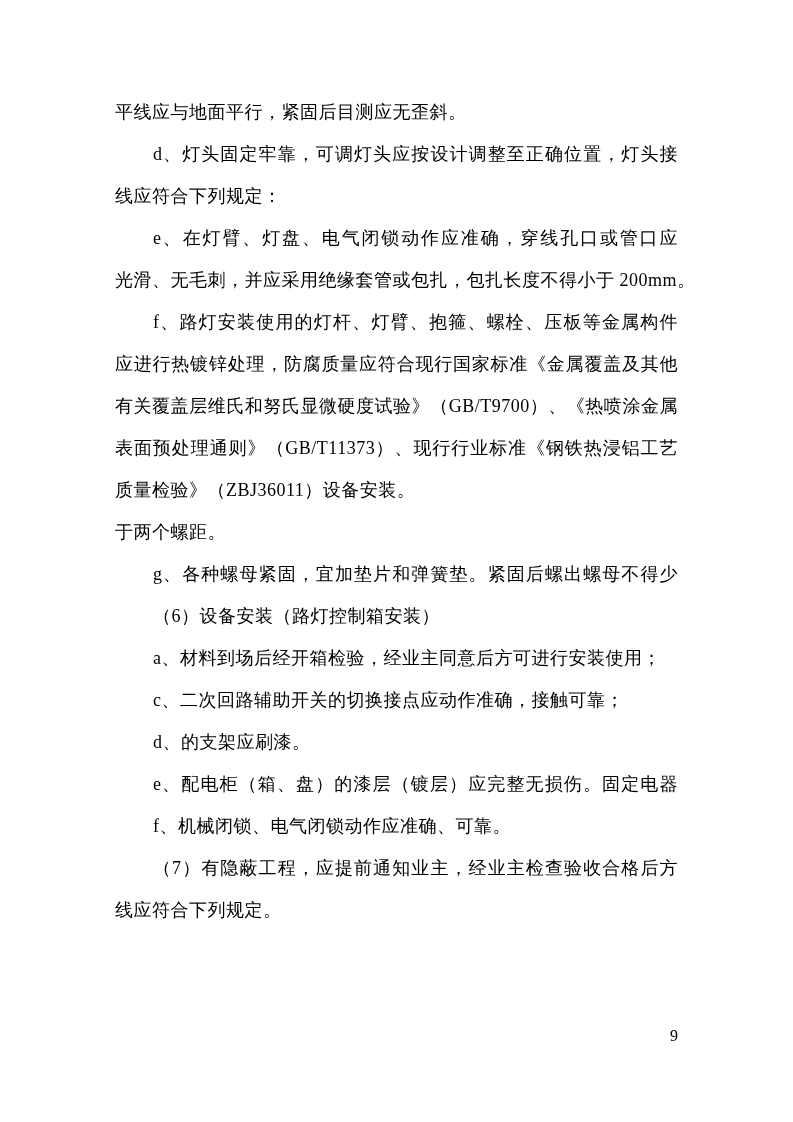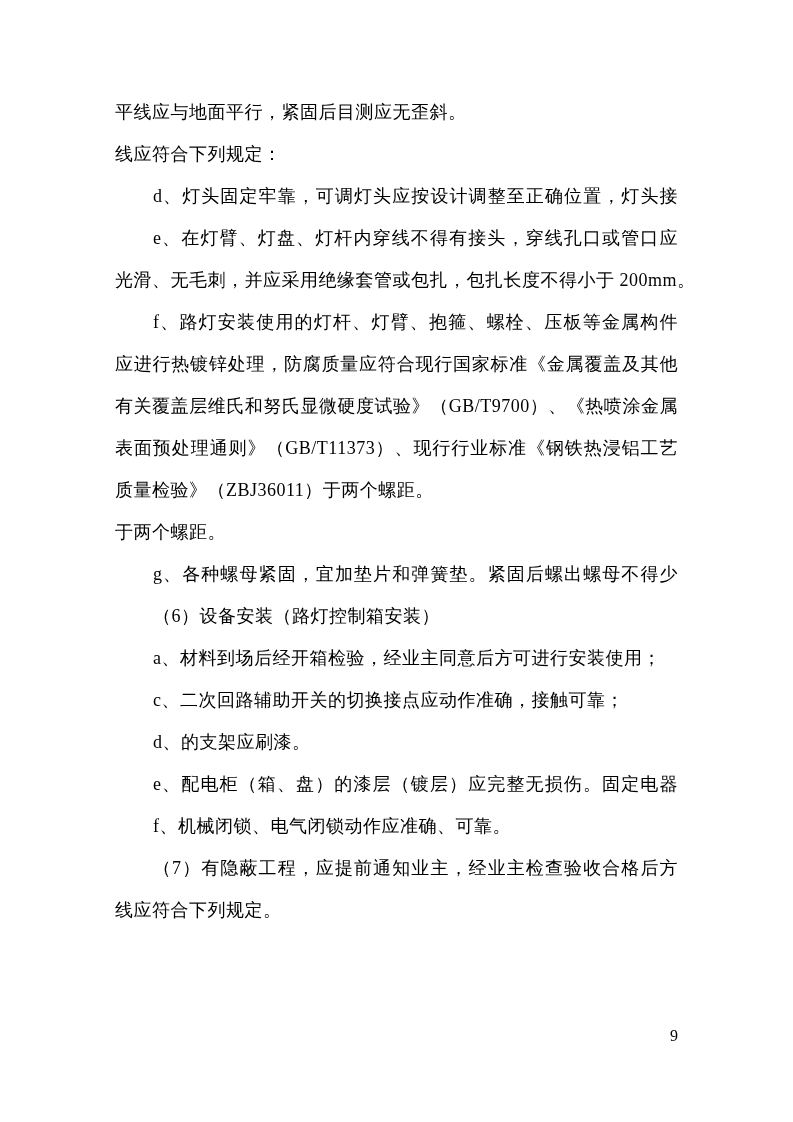--- a/index.html
+++ b/index.html
@@ -53,29 +53,29 @@
     font-size: 16px;
     line-height: 20px;
   }
 </style>
 </head>
 <body>
 
 <div class="page">
   <div class="content">
       <div class="line">平线应与地面平行，紧固后目测应无歪斜。</div>
+      <div class="line indent fill">d、灯头固定牢靠，可调灯头应按设计调整至正确位置，灯头接</div>
       <div class="line">线应符合下列规定：</div>
-      <div class="line indent fill">d、灯头固定牢靠，可调灯头应按设计调整至正确位置，灯头接</div>
-      <div class="line indent fill">e、在灯臂、灯盘、灯杆内穿线不得有接头，穿线孔口或管口应</div>
+      <div class="line indent fill">e、在灯臂、灯盘、电气闭锁动作应准确，穿线孔口或管口应</div>
       <div class="line">光滑、无毛刺，并应采用绝缘套管或包扎，包扎长度不得小于 200mm。</div>
       <div class="line indent fill">f、路灯安装使用的灯杆、灯臂、抱箍、螺栓、压板等金属构件</div>
       <div class="line fill">应进行热镀锌处理，防腐质量应符合现行国家标准《金属覆盖及其他</div>
       <div class="line fill">有关覆盖层维氏和努氏显微硬度试验》（GB/T9700）、《热喷涂金属件</div>
       <div class="line fill">表面预处理通则》（GB/T11373）、现行行业标准《钢铁热浸铝工艺及</div>
-      <div class="line">质量检验》（ZBJ36011）于两个螺距。</div>
+      <div class="line">质量检验》（ZBJ36011）设备安装。</div>
       <div class="line">于两个螺距。</div>
       <div class="line indent fill">g、各种螺母紧固，宜加垫片和弹簧垫。紧固后螺出螺母不得少</div>
       <div class="line indent">（6）设备安装（路灯控制箱安装）</div>
       <div class="line indent">a、材料到场后经开箱检验，经业主同意后方可进行安装使用；</div>
       <div class="line indent">c、二次回路辅助开关的切换接点应动作准确，接触可靠；</div>
       <div class="line indent">d、的支架应刷漆。</div>
       <div class="line indent fill">e、配电柜（箱、盘）的漆层（镀层）应完整无损伤。固定电器</div>
       <div class="line indent">f、机械闭锁、电气闭锁动作应准确、可靠。</div>
       <div class="line indent fill">（7）有隐蔽工程，应提前通知业主，经业主检查验收合格后方</div>
       <div class="line">线应符合下列规定。</div>

